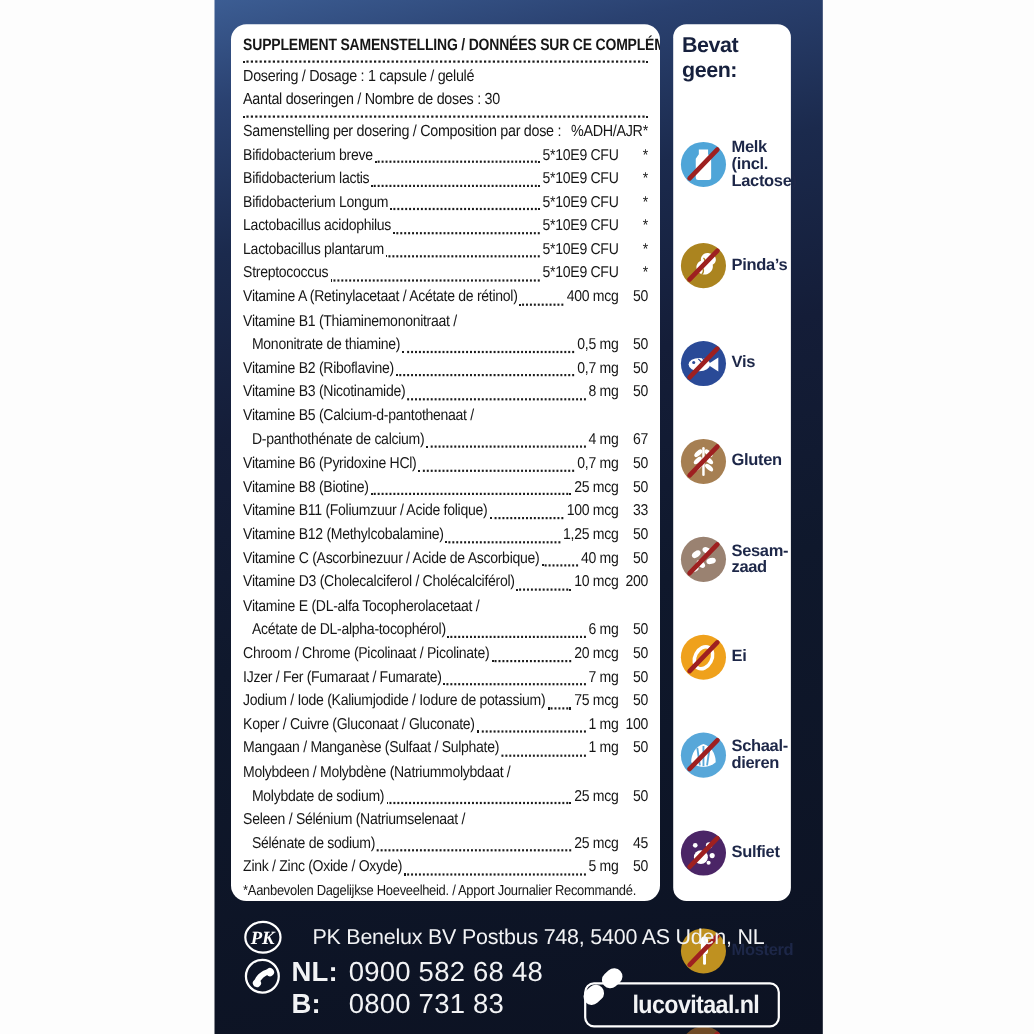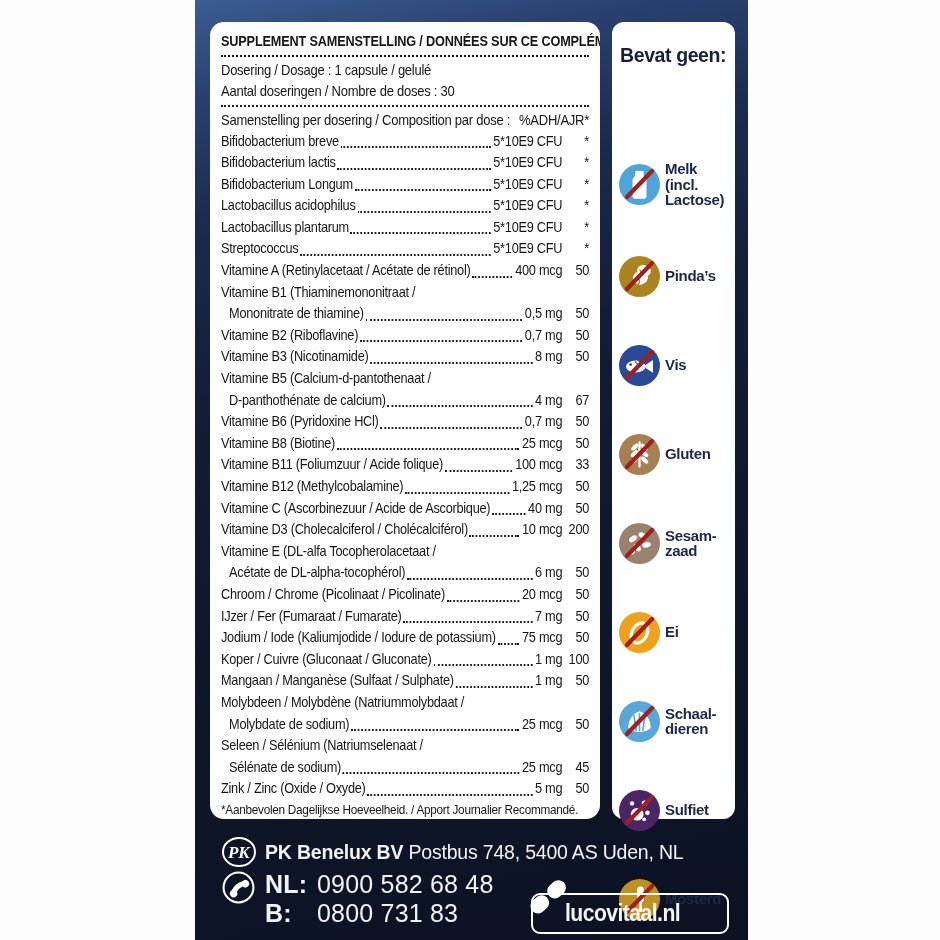--- a/index.html
+++ b/index.html
@@ -21,39 +21,39 @@
         white-space:nowrap;width:112%;transform:scaleX(.893);transform-origin:0 50%;}
   .ing-line .nm{flex:0 0 auto;}
   .ing-line.indent .nm{padding-left:9px;}
   .ing-line .dots{flex:1 1 6px;min-width:6px;border-bottom:2.2px dotted #1c1c1c;margin:0 3px 4px 2px;}
   .ing-line .amt{flex:0 0 auto;}
   .ing-line .pct{flex:0 0 30px;text-align:right;}
   .footnote{font-size:13.2px;line-height:20px;letter-spacing:-.3px;white-space:nowrap;
         width:112%;transform:scaleX(.893);transform-origin:0 50%;}
 
   
-  .allergen-panel{position:absolute;left:417px;top:22px;width:123px;height:797px;background:#ffffff;
-        border-radius:12px;box-sizing:border-box;padding:20px 2px 8px 7px;display:flex;flex-direction:column;gap:44px;}
+  .allergen-panel{position:absolute;left:417px;top:22px;width:107px;height:797px;background:#ffffff;
+        border-radius:12px;box-sizing:border-box;padding:6px 2px 8px 7px;display:flex;flex-direction:column;}
   .al-title{font-size:19.5px;font-weight:800;color:#16203d;letter-spacing:-.4px;margin:2px 0 2px 1px;}
   .al-list{flex:1;display:flex;flex-direction:column;justify-content:space-between;}
   .al-item{display:flex;align-items:center;gap:5px;flex:1;margin-top:48px;}
   .al-icon{flex:0 0 41px;width:41px;height:41px;border-radius:50%;display:block;}
   .al-icon svg{width:41px;height:41px;display:block;}
   .al-label{font-size:15px;font-weight:700;color:#1d2748;line-height:1.04;letter-spacing:-.3px;}
 
   
   .bottom{position:absolute;left:0;top:826px;width:553px;height:114px;color:#f2f3f5;}
-  .pk-row{position:absolute;left:26px;top:10px;display:flex;align-items:center;gap:8px;
+  .pk-row{position:absolute;left:26px;top:10px;display:flex;align-items:center;gap:27px;
         font-size:19.5px;letter-spacing:-.2px;white-space:nowrap;}
-  .pk-bold{font-weight:700;}
+  .pk-bold{font-weight:400;}
   .phone-block{position:absolute;left:26px;top:44px;display:flex;gap:9px;align-items:flex-start;justify-content:space-between;}
   .phone-lines{display:grid;grid-template-columns:46px auto;column-gap:6px;font-size:25px;line-height:29px;letter-spacing:.2px;}
   .ph-label{font-weight:700;}
-  .luco{position:absolute;left:336px;top:67px;width:198px;height:41px;border:2.5px solid #fff;border-radius:9px;
-        display:flex;align-items:center;box-sizing:border-box;padding-left:32px;}
+  .luco{position:absolute;left:336px;top:67px;width:178px;height:41px;border:2.5px solid #fff;border-radius:9px;
+        display:flex;align-items:center;box-sizing:border-box;padding-left:42px;}
   .luco-text{font-size:23px;font-weight:700;letter-spacing:-.6px;white-space:nowrap;
         transform:scaleX(.92);transform-origin:0 50%;}
   .luco-capsule{position:absolute;left:-12px;top:-25px;width:54px;height:54px;}
 </style>
 </head>
 <body>
 
 <div class="page">
   <div class="panel-dark">
 

